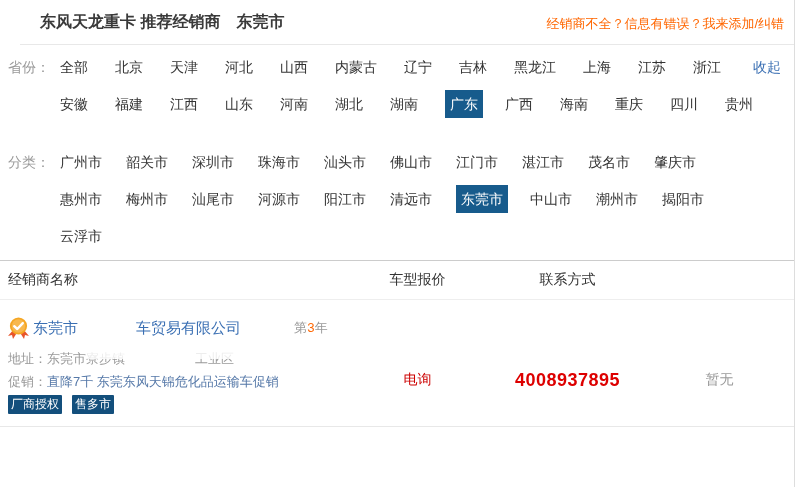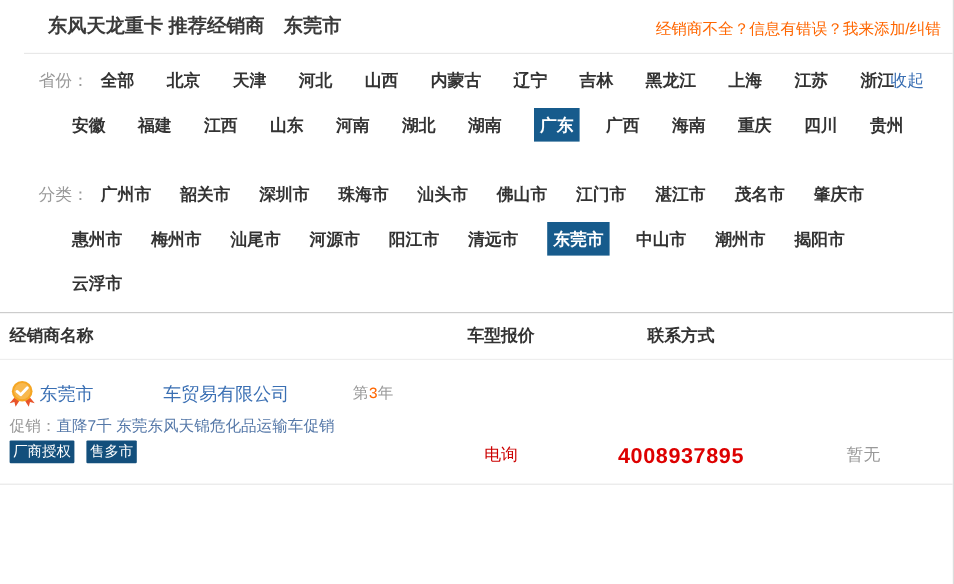--- a/index.html
+++ b/index.html
@@ -20,30 +20,30 @@
   
   .header{display:flex;align-items:flex-end;justify-content:space-between;padding:12px 10px 11px 20px;border-bottom:1px solid #e8e8e8;margin-left:20px;}
   .page-title{font-size:16px;font-weight:700;color:#3a3a3a;}
   .correct-link{font-size:13px;color:var(--accent-orange);text-decoration:none;cursor:pointer;}
 
   
   .filters{padding:10px 8px 0 8px;position:relative;}
   .filters.cities{margin-top:22px;}
   .filter-row{position:relative;line-height:24px;margin-bottom:11px;font-size:14px;}
   .filter-row.indent{margin-left:52px;}
-  .filter-label{display:inline-block;width:52px;color:var(--text-gray);margin-left:24px;}
-  .filter-item{display:inline-block;color:var(--text-dark);margin-right:27px;cursor:pointer;white-space:nowrap;font-weight:bold;}
+  .filter-label{display:inline-block;width:52px;color:var(--text-gray);}
+  .filter-item{display:inline-block;color:var(--text-dark);margin-right:27px;cursor:pointer;white-space:nowrap;}
   .cities .filter-item{margin-right:24px;}
   .filter-item.selected{background:var(--selected-bg);color:#fff;padding:2px 5px;margin-right:22px;}
-  .collapse-link{position:absolute;right:16px;top:0;color:var(--link-blue);cursor:pointer;font-size:14px;text-align:center;}
+  .collapse-link{position:absolute;right:5px;top:0;color:var(--link-blue);cursor:pointer;font-size:14px;text-align:center;}
 
   
   .grid{display:grid;grid-template-columns:345px 145px 155px 1fr;}
   .table-head{margin-top:12px;border-top:1px solid #ccc;border-bottom:1px solid #eee;padding:10px 0;}
-  .table-head .th{font-size:14px;font-weight:700;color:var(--text-dark);text-align:center;}
+  .table-head .th{font-size:14px;font-weight:400;color:var(--text-dark);text-align:center;}
   .table-head .th.first{text-align:left;padding-left:8px;}
 
   .dealer-row{padding-top:16px;padding-bottom:12px;border-bottom:1px solid #e8e8e8;}
   .name-cell{padding-left:8px;}
   .name-line{display:flex;align-items:center;height:24px;}
   .medal{width:21px;height:23px;margin-right:4px;flex:0 0 auto;}
   .dealer-name{font-size:15px;color:var(--link-blue);text-decoration:none;cursor:pointer;display:flex;align-items:center;}
   .censor-gap{display:inline-block;width:58px;height:16px;background:#fff;}
   .year-tag{font-size:13px;color:var(--text-gray);margin-left:53px;font-family:Liberation Mono, monospace;}
   .year-tag em{font-style:normal;color:var(--accent-orange);}
@@ -111,20 +111,23 @@
           <circle cx="10.5" cy="9" r="6.8" fill="#f8b84e"></circle>
           <path d="M6.2 9.2 L9.3 12 L14.8 6.2" stroke="#fff" stroke-width="2.4" fill="none" stroke-linecap="round" stroke-linejoin="round"></path>
         </svg>
         <a class="dealer-name">
             <span>东莞市</span>
             <span class="censor-gap"></span>
             <span>车贸易有限公司</span>
           </a>
         <span class="year-tag"><span>第</span><em>3</em><span>年</span></span>
       </div>
+      <div class="info-line">
+        <span class="line-label">地址：</span><span class="addr-text"><span>东莞市寮步镇</span><span class="censor-gap" style="width:70px;height:10px"></span><span>工业区</span><span class="addr-censor"></span></span>
+      </div>
       <div class="info-line promo-line">
         <span class="line-label">促销：</span><a class="promo-link">直降7千 东莞东风天锦危化品运输车促销</a>
       </div>
       <div class="badges"><span class="badge">厂商授权</span><span class="badge">售多市</span></div>
     </div>
     <div class="cell center">
       <span class="inquiry">电询</span>
     </div>
     <div class="cell center">
       <span class="phone">4008937895</span>

